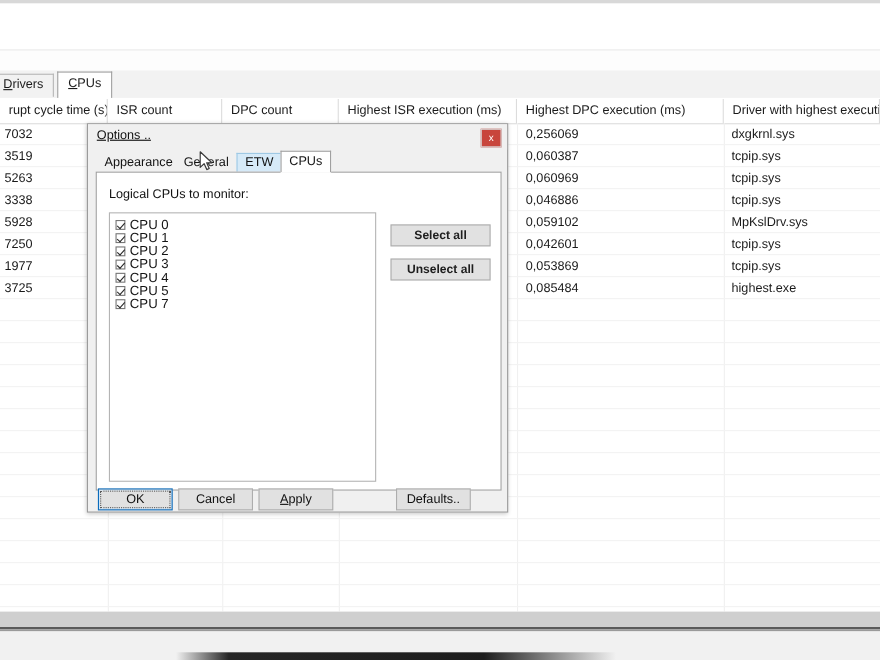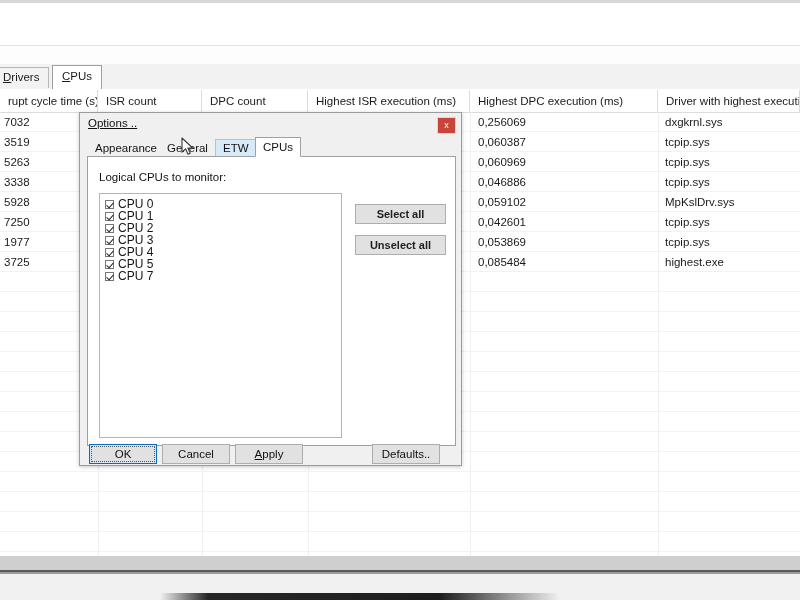--- a/index.html
+++ b/index.html
@@ -352,21 +352,21 @@
     box-shadow: inset 0 0 0 1px #d2e5f5;
   }
   .btn-ok .focus-ring {
     position: absolute;
     left: 1px; top: 1px; right: 1px; bottom: 1px;
     border: 1px dotted #5a5a5a;
     pointer-events: none;
   }
   .btn-cancel { left: 82px; }
   .btn-apply  { left: 155px; }
-  .btn-defaults { left: 292px; }
+  .btn-defaults { left: 280px; }
 
   
   .cursor {
     position: absolute;
     left: 181px; top: 137px;
     z-index: 60;
     pointer-events: none;
   }
 </style>
 </head>

